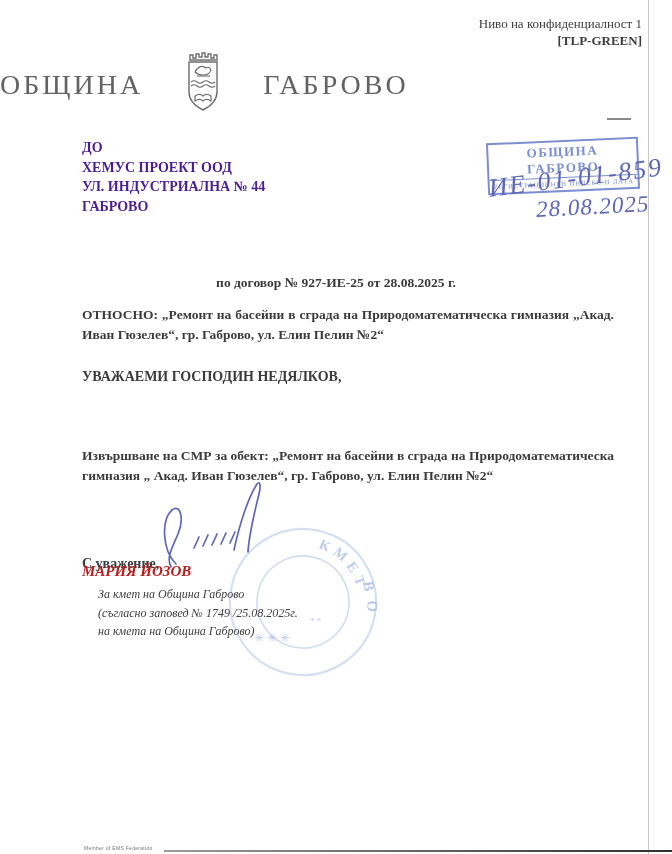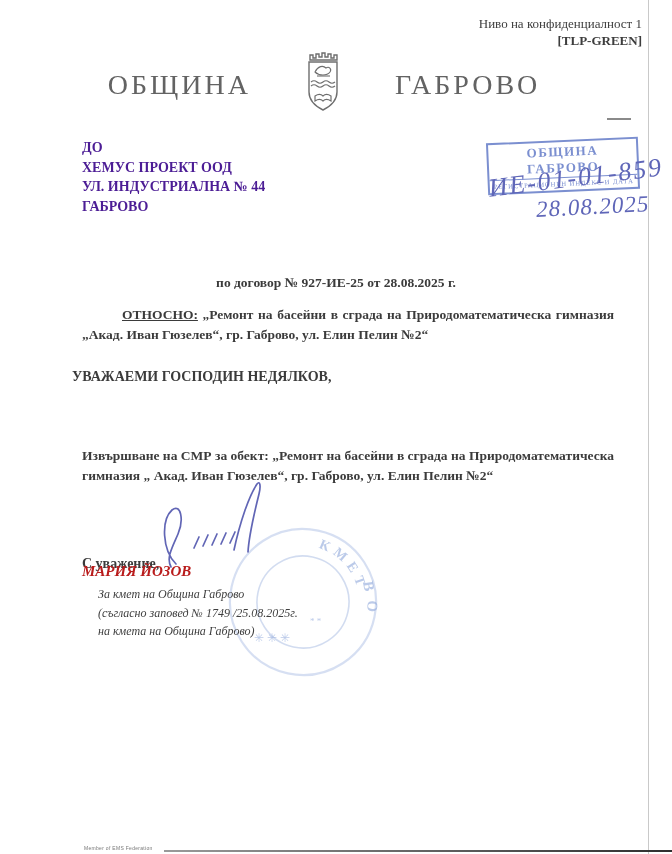--- a/index.html
+++ b/index.html
@@ -10,39 +10,39 @@
   }
   .abs{position:absolute;}
   
   .conf{top:15px;right:30px;text-align:right;font-size:13px;line-height:17px;color:#3d3d3d;margin-left:32px;}
   .conf .tlp{font-weight:bold;}
   
   .fold-dash{top:118px;left:607px;width:24px;height:2px;background:#8a8a8a;}
   
   .scan-border-right{top:0;left:648px;width:1px;height:854px;background:#c9c9c9;}
   
-  .header{top:52px;left:0;width:648px;display:flex;justify-content:center;align-items:center;gap:52px;}
+  .header{top:52px;left:0;width:648px;display:flex;align-items:center;gap:40px;}
   .org-name{font-size:28px;letter-spacing:3px;color:#636363;}
   
   .recipient{top:138px;left:82px;font-weight:bold;font-size:14px;line-height:19.5px;color:#4c1d95;}
   
   .reg-stamp{top:140px;left:487px;width:152px;height:52px;border:2px solid #7b8fd0;
     transform:rotate(-2.5deg);color:#7b8fd0;text-align:center;box-sizing:border-box;padding-top:2px;}
   .reg-stamp .org{font-size:13px;letter-spacing:1.5px;font-weight:bold;border-bottom:1.5px solid #7b8fd0;padding-bottom:1px;}
   .reg-stamp .caption{font-size:6.5px;letter-spacing:1px;margin-top:2px;}
   .handwriting{font-style:italic;color:#5f66b8;font-family:"Liberation Serif",serif;}
   .reg-index{top:163px;left:488px;font-size:26px;transform:rotate(-7deg);letter-spacing:2px;}
   .reg-date{top:194px;left:536px;font-size:23px;transform:rotate(-3deg);letter-spacing:1px;}
   
   .doc-title{top:245px;left:70px;width:532px;text-align:center;font-weight:bold;font-size:15px;}
   .doc-subtitle{top:275px;left:70px;width:532px;text-align:center;font-weight:bold;font-size:13.5px;}
   
   .subject{top:305px;left:82px;width:532px;font-weight:bold;font-size:13.5px;line-height:19.5px;text-align:justify;}
-  .subject .lbl{text-decoration:underline;margin-left:40px;}
-  .salutation{top:369px;left:72px;font-weight:bold;font-size:14px;}
+  .subject .lbl{}
+  .salutation{top:369px;left:82px;font-weight:bold;font-size:14px;}
   .para1{top:396px;left:82px;width:532px;font-size:13.5px;line-height:19.5px;text-align:justify;text-indent:40px;}
   .para1 b{white-space:nowrap;}
   .para2{top:446px;left:82px;width:532px;font-weight:bold;font-size:13.5px;line-height:19.5px;text-align:justify;}
   
   .closing{top:556px;left:82px;font-weight:bold;font-size:14px;text-align:right;}
   .sig-name{top:563px;left:82px;font-weight:bold;font-style:italic;font-size:15px;color:#b91c1c;}
   .sig-role{top:585px;left:98px;font-style:italic;font-size:12px;line-height:18.5px;color:#3f3f3f;}
   
   .tiny-footer{top:845px;left:84px;font-size:5px;color:#777;font-family:"Liberation Sans",sans-serif;letter-spacing:.3px;}
   .bottom-line{top:850px;left:164px;width:508px;height:1.5px;background:linear-gradient(to right,#9a9a9a,#2f2f2f);}

